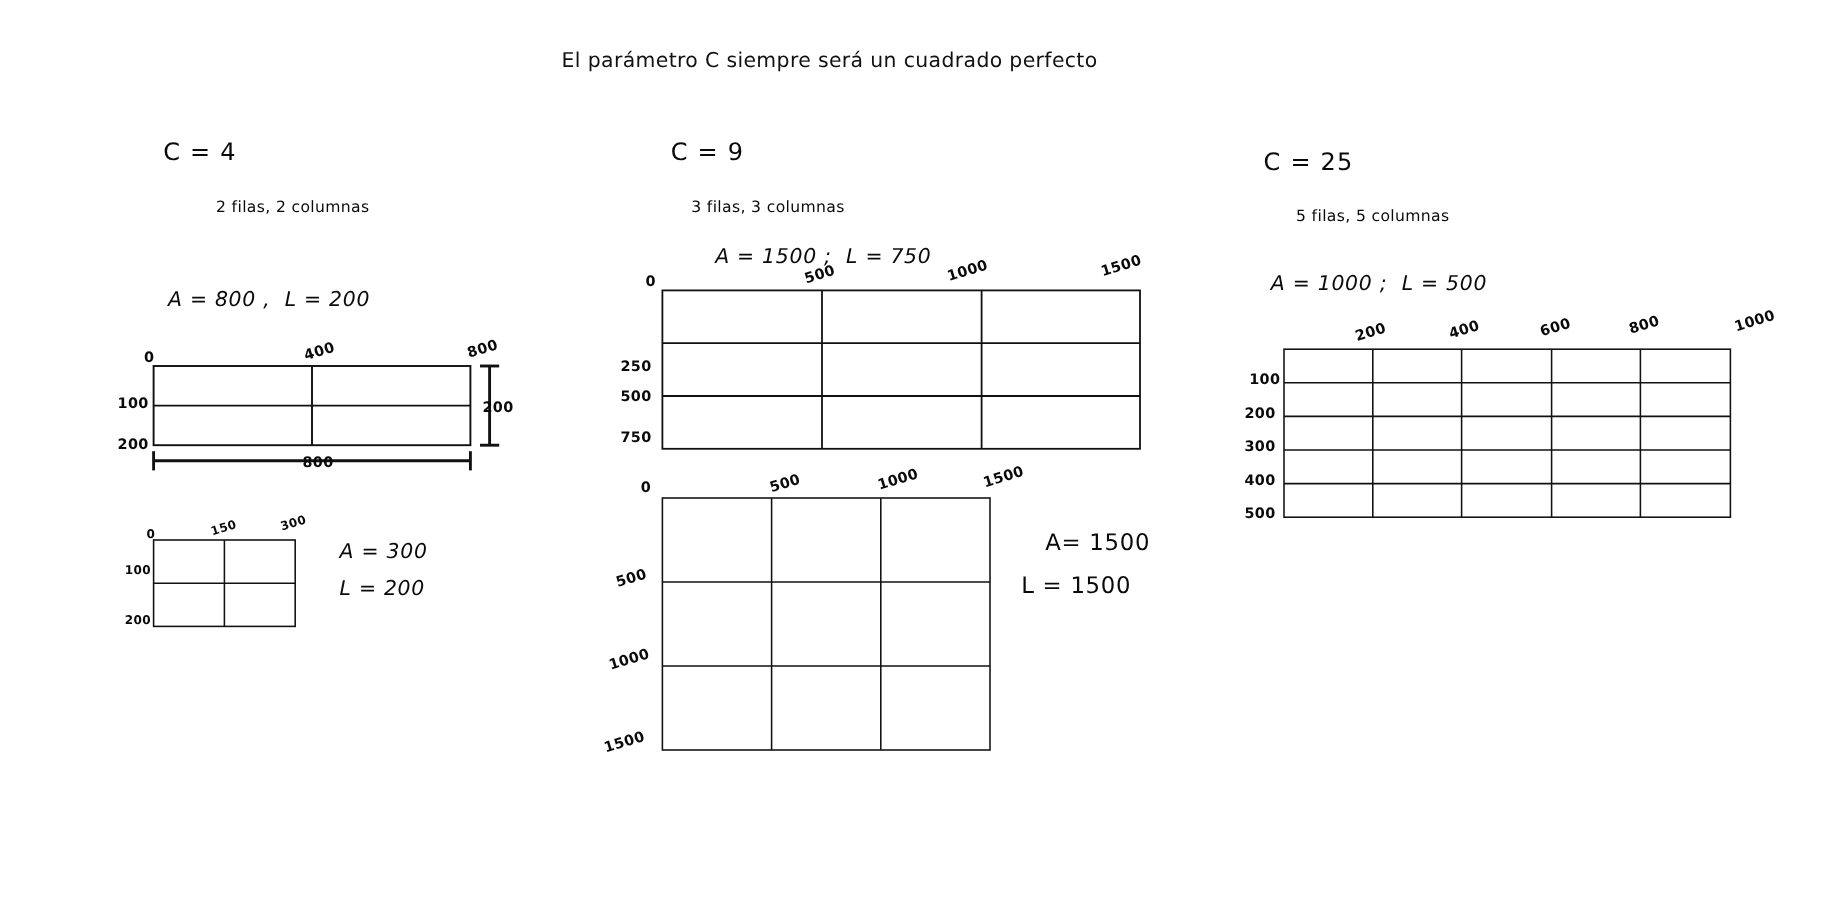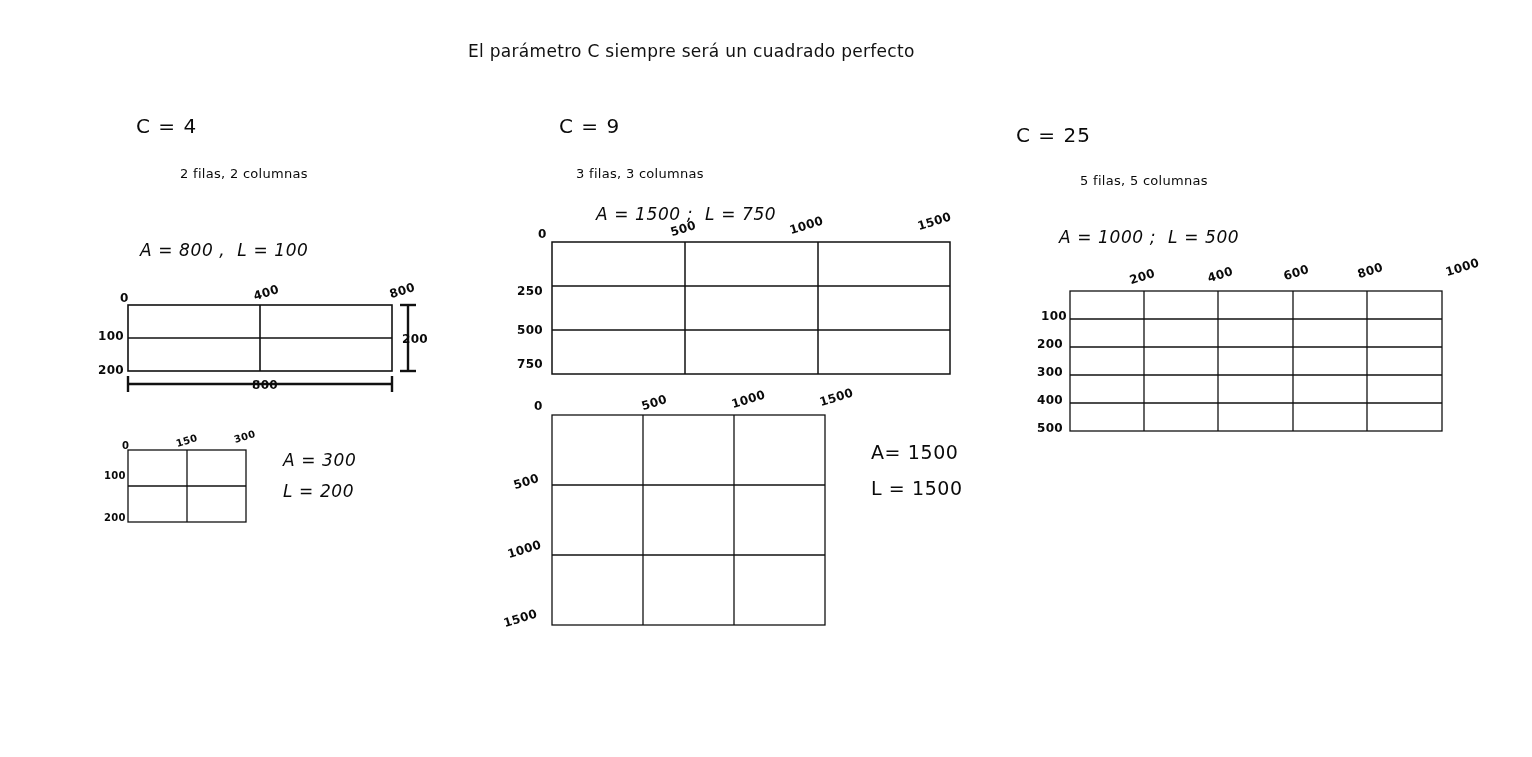--- a/index.html
+++ b/index.html
@@ -73,21 +73,21 @@
 </style>
 </head>
 <body>
 
 <div id="canvas">
 
   <div class="abs txt hand title" style="left:428px; top:42px;">El parámetro C siempre será un cuadrado perfecto</div>
 
   <div class="abs txt hand caption-c" style="left:96px; top:115px;">C = 4</div>
   <div class="abs txt hand caption-sub" style="left:140px; top:167px;">2 filas, 2 columnas</div>
-  <div class="abs txt hand eq" style="left:100px; top:241px;">A = 800 ,  L = 100</div>
+  <div class="abs txt hand eq" style="left:100px; top:241px;">A = 800 ,  L = 200</div>
 
   <svg class="abs" style="left:80px; top:290px;" width="330" height="110">
     <rect x="8" y="15" width="264" height="66" class="grid-line" stroke-width="1.6"></rect>
     <line x1="8" y1="48" x2="272" y2="48" class="grid-line" stroke-width="1.6"></line>
     <line x1="140" y1="15" x2="140" y2="81" class="grid-line" stroke-width="1.6"></line>
 
     <line x1="8" y1="94" x2="272" y2="94" class="grid-line" stroke-width="2.4"></line>
     <line x1="8" y1="86" x2="8" y2="102" class="grid-line" stroke-width="2.4"></line>
     <line x1="272" y1="86" x2="272" y2="102" class="grid-line" stroke-width="2.4"></line>
 
@@ -124,42 +124,42 @@
     <rect x="7" y="7" width="398" height="132" class="grid-line" stroke-width="1.5"></rect>
     <line x1="7" y1="51" x2="405" y2="51" class="grid-line" stroke-width="1.5"></line>
     <line x1="7" y1="95" x2="405" y2="95" class="grid-line" stroke-width="1.5"></line>
     <line x1="140" y1="7" x2="140" y2="139" class="grid-line" stroke-width="1.5"></line>
     <line x1="273" y1="7" x2="273" y2="139" class="grid-line" stroke-width="1.5"></line>
   </svg>
   <div class="abs txt hand tick" style="left:498px; top:228px;">0</div>
   <div class="abs txt hand tick tick-rot" style="left:633px; top:226px;">500</div>
   <div class="abs txt hand tick tick-rot" style="left:752px; top:224px;">1000</div>
   <div class="abs txt hand tick tick-rot" style="left:880px; top:220px;">1500</div>
-  <div class="abs txt hand tick" style="left:477px; top:285px;">250</div>
+  <div class="abs txt hand tick" style="left:477px; top:299px;">250</div>
   <div class="abs txt hand tick" style="left:477px; top:324px;">500</div>
   <div class="abs txt hand tick" style="left:477px; top:358px;">750</div>
 
   <svg class="abs" style="left:505px; top:408px;" width="300" height="230">
     <rect x="7" y="7" width="273" height="210" class="grid-line" stroke-width="1.3"></rect>
     <line x1="7" y1="77" x2="280" y2="77" class="grid-line" stroke-width="1.3"></line>
     <line x1="7" y1="147" x2="280" y2="147" class="grid-line" stroke-width="1.3"></line>
     <line x1="98" y1="7" x2="98" y2="217" class="grid-line" stroke-width="1.3"></line>
     <line x1="189" y1="7" x2="189" y2="217" class="grid-line" stroke-width="1.3"></line>
   </svg>
   <div class="abs txt hand tick" style="left:494px; top:400px;">0</div>
   <div class="abs txt hand tick tick-rot" style="left:604px; top:400px;">500</div>
   <div class="abs txt hand tick tick-rot" style="left:694px; top:398px;">1000</div>
   <div class="abs txt hand tick tick-rot" style="left:782px; top:396px;">1500</div>
   <div class="abs txt hand tick tick-rot" style="left:476px; top:479px;">500</div>
   <div class="abs txt hand tick tick-rot" style="left:470px; top:548px;">1000</div>
   <div class="abs txt hand tick tick-rot" style="left:466px; top:617px;">1500</div>
   <div class="abs txt hand eq-big" style="left:831px; top:442px;">A= 1500</div>
-  <div class="abs txt hand eq-big" style="left:831px; top:478px;">L = 1500</div>
+  <div class="abs txt hand eq-big" style="left:811px; top:478px;">L = 1500</div>
 
-  <div class="abs txt hand caption-c" style="left:976px; top:124px;">C = 25</div>
+  <div class="abs txt hand caption-c" style="left:1013px; top:124px;">C = 25</div>
   <div class="abs txt hand caption-sub" style="left:1040px; top:174px;">5 filas, 5 columnas</div>
   <div class="abs txt hand eq" style="left:1019px; top:228px;">A = 1000 ;  L = 500</div>
 
   <svg class="abs" style="left:1023px; top:284px;" width="395" height="158">
     <rect x="7" y="7" width="372" height="140" class="grid-line" stroke-width="1.3"></rect>
     <line x1="7" y1="35" x2="379" y2="35" class="grid-line" stroke-width="1.3"></line>
     <line x1="7" y1="63" x2="379" y2="63" class="grid-line" stroke-width="1.3"></line>
     <line x1="7" y1="91" x2="379" y2="91" class="grid-line" stroke-width="1.3"></line>
     <line x1="7" y1="119" x2="379" y2="119" class="grid-line" stroke-width="1.3"></line>
     <line x1="81" y1="7" x2="81" y2="147" class="grid-line" stroke-width="1.3"></line>

